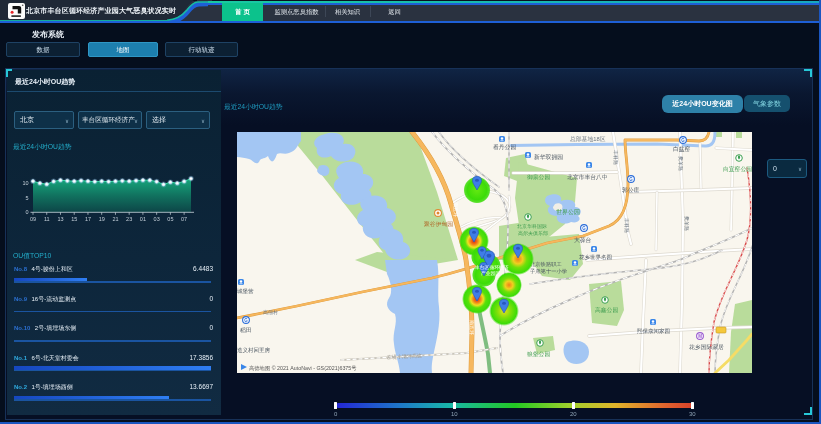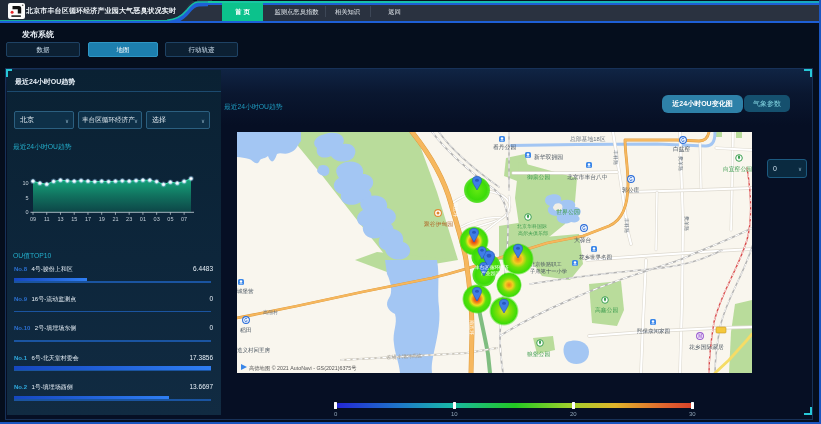--- a/index.html
+++ b/index.html
@@ -43,21 +43,21 @@
   </div>
   <div class="abs" style="left:26px;top:0;height:21px;line-height:21px;color:#eef3f8;font-size:7px;font-weight:bold;letter-spacing:0.15px;z-index:15;white-space:nowrap;">北京市丰台区循环经济产业园大气恶臭状况实时</div>
 
   <div class="abs" style="left:222px;top:3px;width:41px;height:18px;background:#0cc28c;color:#fff;font-size:6.5px;font-weight:bold;text-align:center;line-height:18px;z-index:15;white-space:nowrap;">首 页</div>
   <div class="abs" style="left:269px;top:3px;width:55px;height:18px;color:#e8edf2;font-size:6.3px;text-align:center;line-height:18px;z-index:15;white-space:nowrap;">监测点恶臭指数</div>
   <div class="abs" style="left:325px;top:6px;width:1px;height:11px;background:#3d4757;z-index:15;"></div>
   <div class="abs" style="left:334px;top:3px;width:27px;height:18px;color:#e8edf2;font-size:6.3px;text-align:center;line-height:18px;z-index:15;white-space:nowrap;">相关知识</div>
   <div class="abs" style="left:370px;top:6px;width:1px;height:11px;background:#3d4757;z-index:15;"></div>
   <div class="abs" style="left:387px;top:3px;width:15px;height:18px;color:#e8edf2;font-size:6.3px;text-align:center;line-height:18px;z-index:15;white-space:nowrap;">返回</div>
 
-  <div class="abs" style="left:22px;top:29px;color:#e8eef5;font-size:8px;font-weight:bold;">发布系统</div>
+  <div class="abs" style="left:32px;top:29px;color:#e8eef5;font-size:8px;font-weight:bold;">发布系统</div>
   <div class="abs" style="left:6px;top:42px;width:74px;height:15px;background:#0c2033;border:1px solid #1e4264;border-radius:2px;color:#cfe0ee;font-size:6.5px;text-align:center;line-height:13px;">数据</div>
   <div class="abs" style="left:88px;top:42px;width:70px;height:15px;background:#1d7fae;border:1px solid #2f97c5;border-radius:2px;color:#ffffff;font-size:6.5px;text-align:center;line-height:13px;">地图</div>
   <div class="abs" style="left:165px;top:42px;width:73px;height:15px;background:#0c2033;border:1px solid #1e4264;border-radius:2px;color:#cfe0ee;font-size:6.5px;text-align:center;line-height:13px;">行动轨迹</div>
 
   <div class="abs" style="left:5px;top:68px;width:808px;height:352px;border:1px solid #173158;background:linear-gradient(180deg,#102444 0%,#0a1730 7%,#060f24 16%,#060f24 100%);"></div>
 
   <div class="abs" style="left:6px;top:69px;width:6px;height:8px;border-left:2px solid #27c8d8;border-top:2px solid #27c8d8;z-index:20;"></div>
   <div class="abs" style="left:804px;top:69px;width:8px;height:8px;border-right:2px solid #27c8d8;border-top:2px solid #27c8d8;z-index:20;"></div>
   <div class="abs" style="left:804px;top:407px;width:8px;height:8px;border-right:2px solid #27c8d8;border-bottom:2px solid #27c8d8;z-index:20;"></div>
 

